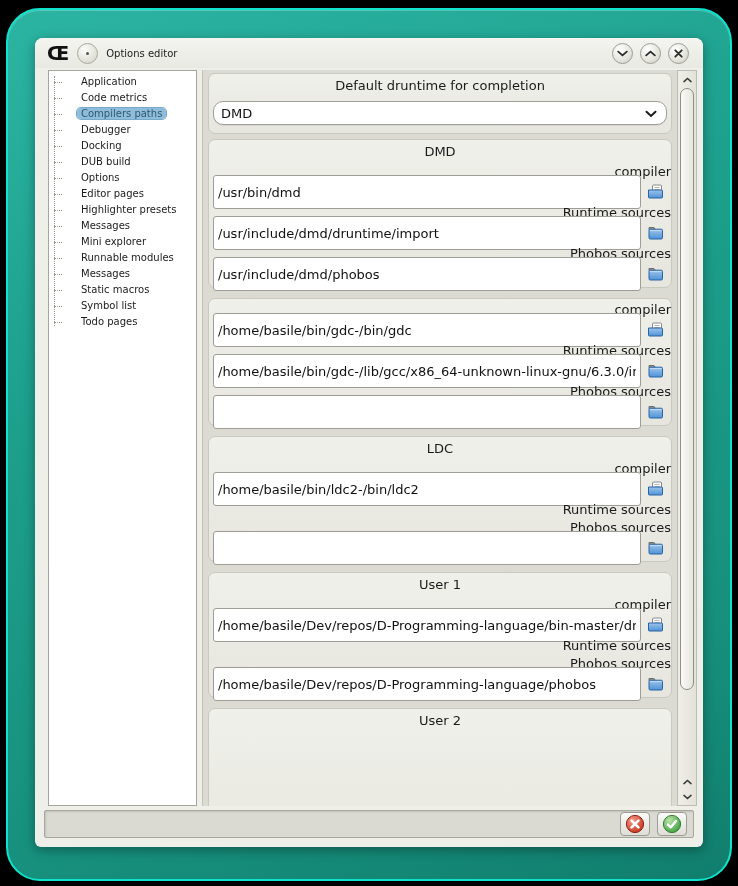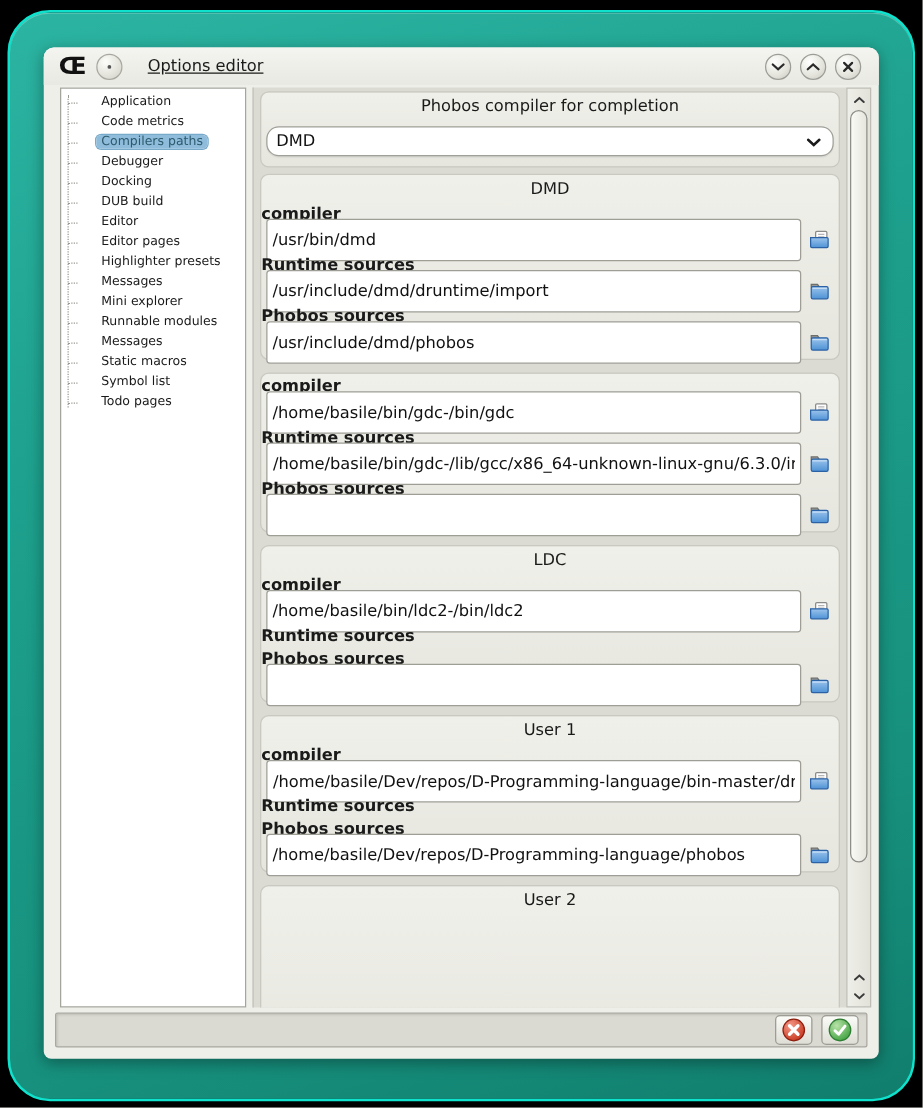--- a/index.html
+++ b/index.html
@@ -27,21 +27,21 @@
     background:linear-gradient(180deg,#F4F4F0,#E9E9E3);
     border-radius:8px 8px 0 0;
   }
   .logo{font-size:19px;font-weight:bold;color:#111;line-height:30px;}
   .menu-btn{
     width:21px;height:21px;border-radius:50%;border:1px solid #a8a8a0;box-sizing:border-box;
     background:radial-gradient(circle at 35% 30%,#fdfdfa,#e3e3db 60%,#cfcfc7);
     display:flex;align-items:center;justify-content:center;
   }
   .menu-btn .dot{width:3px;height:3px;border-radius:50%;background:#555;}
-  .title-text{font-size:13px;color:#1b1b1b;margin-left:12px;text-decoration:underline;}
+  .title-text{font-size:10px;color:#1b1b1b;margin-left:0;}
   .win-controls{margin-left:auto;display:flex;gap:7px;}
   .win-btn{
     width:21px;height:21px;border-radius:50%;border:1px solid #9d9d97;box-sizing:border-box;
     background:radial-gradient(circle at 35% 30%,#ffffff,#e4e4dc 60%,#c9c9c1);
     display:flex;align-items:center;justify-content:center;padding:0;
   }
   
   .sidebar{
     position:absolute;left:13px;top:32px;width:149px;height:736px;
     background:#fff;border:1px solid #a5a59d;box-sizing:border-box;overflow:hidden;
@@ -64,21 +64,21 @@
     position:absolute;left:167px;top:32px;width:475px;height:736px;box-sizing:border-box;
     background:#DBDBD3;border-left:1px solid #c2c2ba;padding-top:3px;overflow:hidden;
   }
   .group{
     background:linear-gradient(180deg,#F0F0EA,#E6E6DF);
     border:1px solid #C9C9C1;border-radius:7px;margin:0 5px 10px 5px;
     padding-bottom:3px;box-sizing:border-box;
   }
   .group.first{margin-bottom:5px;padding-bottom:8px;}
   .group-title{text-align:center;font-size:13px;color:#1a1a1a;padding-top:4px;height:17px;}
-  .field-label{text-align:left;font-size:13px;color:#1a1a1a;height:15px;margin-top:3px;font-weight:bold;}
+  .field-label{text-align:right;font-size:13px;color:#1a1a1a;height:15px;margin-top:3px;}
   .field-row{display:flex;align-items:center;margin:3px 4px 0 4px;height:20px;}
   .field-row input{
     flex:1;min-width:0;height:20px;box-sizing:border-box;border:1px solid #9e9e96;border-radius:3px;
     background:#fff;font:13px "DejaVu Sans","Liberation Sans",sans-serif;color:#111;padding:16px 4px;
   }
   .icon-btn{
     width:22px;height:18px;margin-left:4px;border:none;background:transparent;padding:0;
     display:flex;align-items:center;justify-content:center;cursor:pointer;
   }
   .combobox{
@@ -149,37 +149,37 @@
   </div>
 
   <div class="sidebar">
     <ul class="tree">
       <li><span>Application</span></li>
       <li><span>Code metrics</span></li>
       <li class="selected"><span>Compilers paths</span></li>
       <li><span>Debugger</span></li>
       <li><span>Docking</span></li>
       <li><span>DUB build</span></li>
-      <li><span>Editor</span></li>
+      <li><span>Options</span></li>
       <li><span>Editor pages</span></li>
       <li><span>Highlighter presets</span></li>
       <li><span>Messages</span></li>
       <li><span>Mini explorer</span></li>
       <li><span>Runnable modules</span></li>
       <li><span>Messages</span></li>
       <li><span>Static macros</span></li>
       <li><span>Symbol list</span></li>
       <li><span>Todo pages</span></li>
     </ul>
   </div>
 
   <div class="main-panel">
 
     <div class="group first">
-      <div class="group-title">Phobos compiler for completion</div>
+      <div class="group-title">Default druntime for completion</div>
       <div class="combobox">
         <span>DMD</span>
         <svg class="chev" width="12" height="8" viewBox="0 0 12 8">
             <polyline points="1.5,1.8 6,6 10.5,1.8" fill="none" stroke="#1a1a1a" stroke-width="2" stroke-linecap="round"></polyline>
           </svg>
       </div>
     </div>
 
     <div class="group">
       <div class="group-title">DMD</div>

